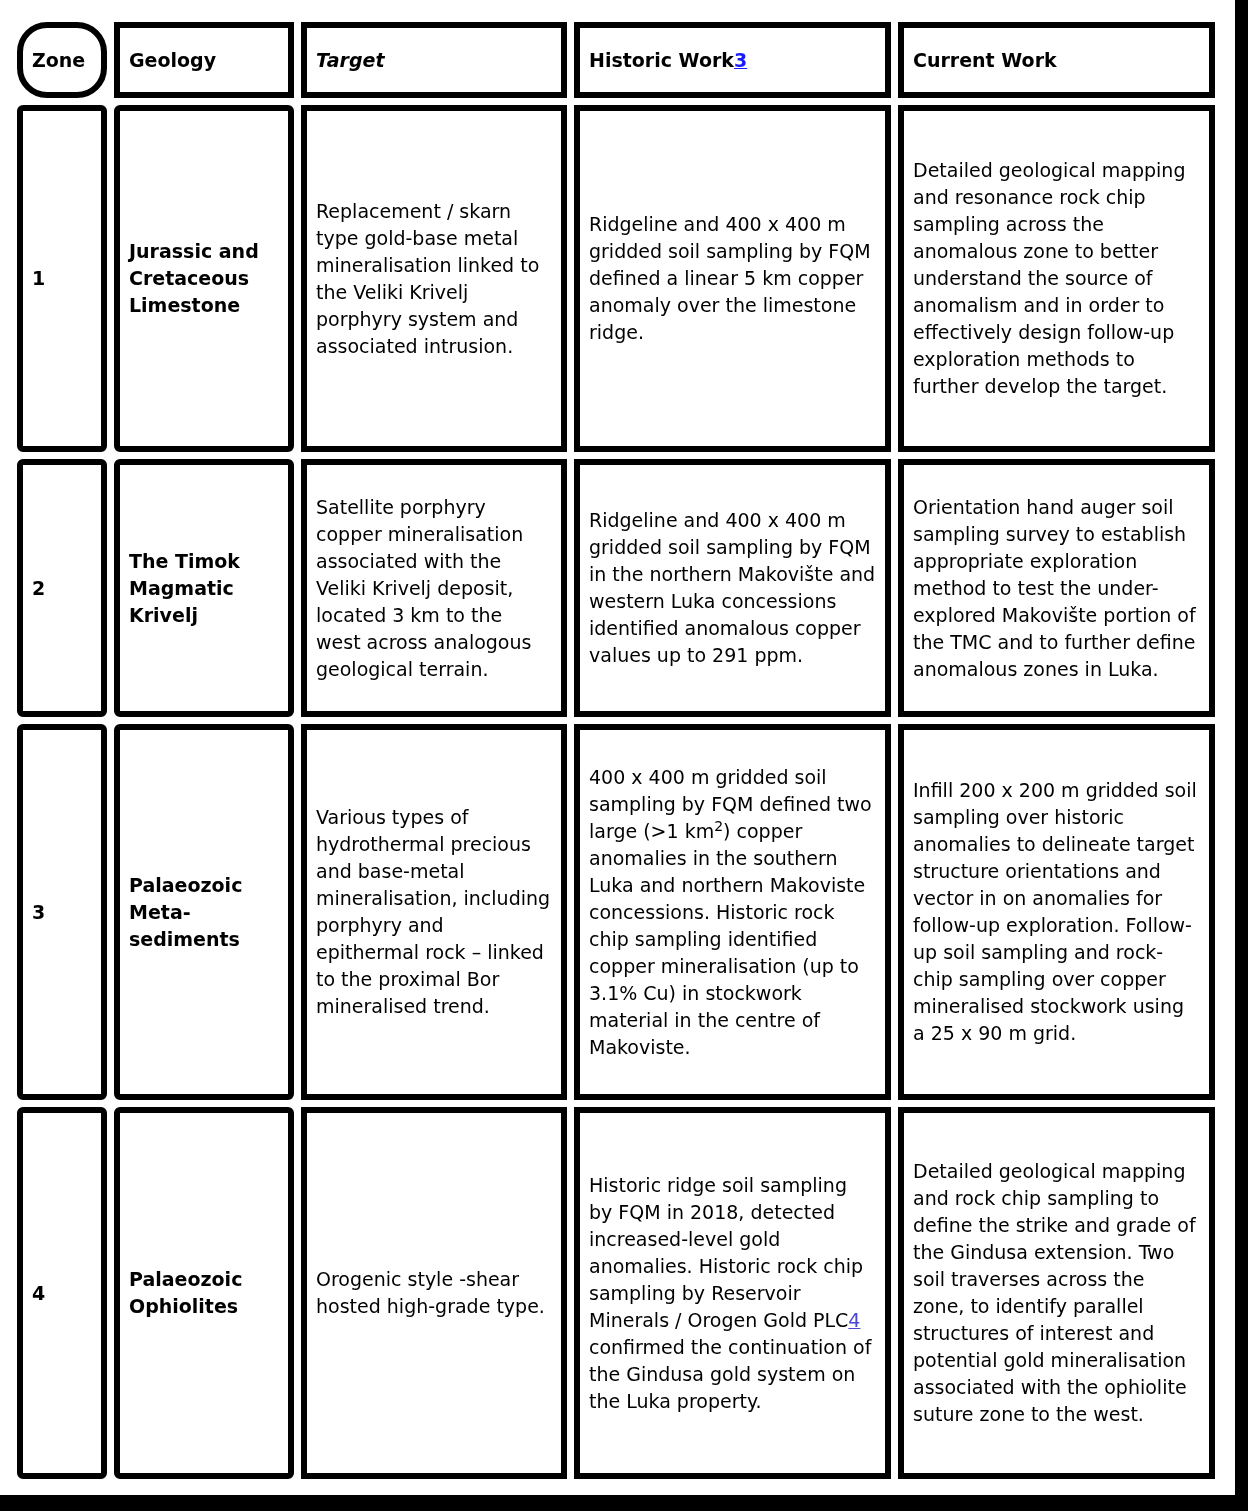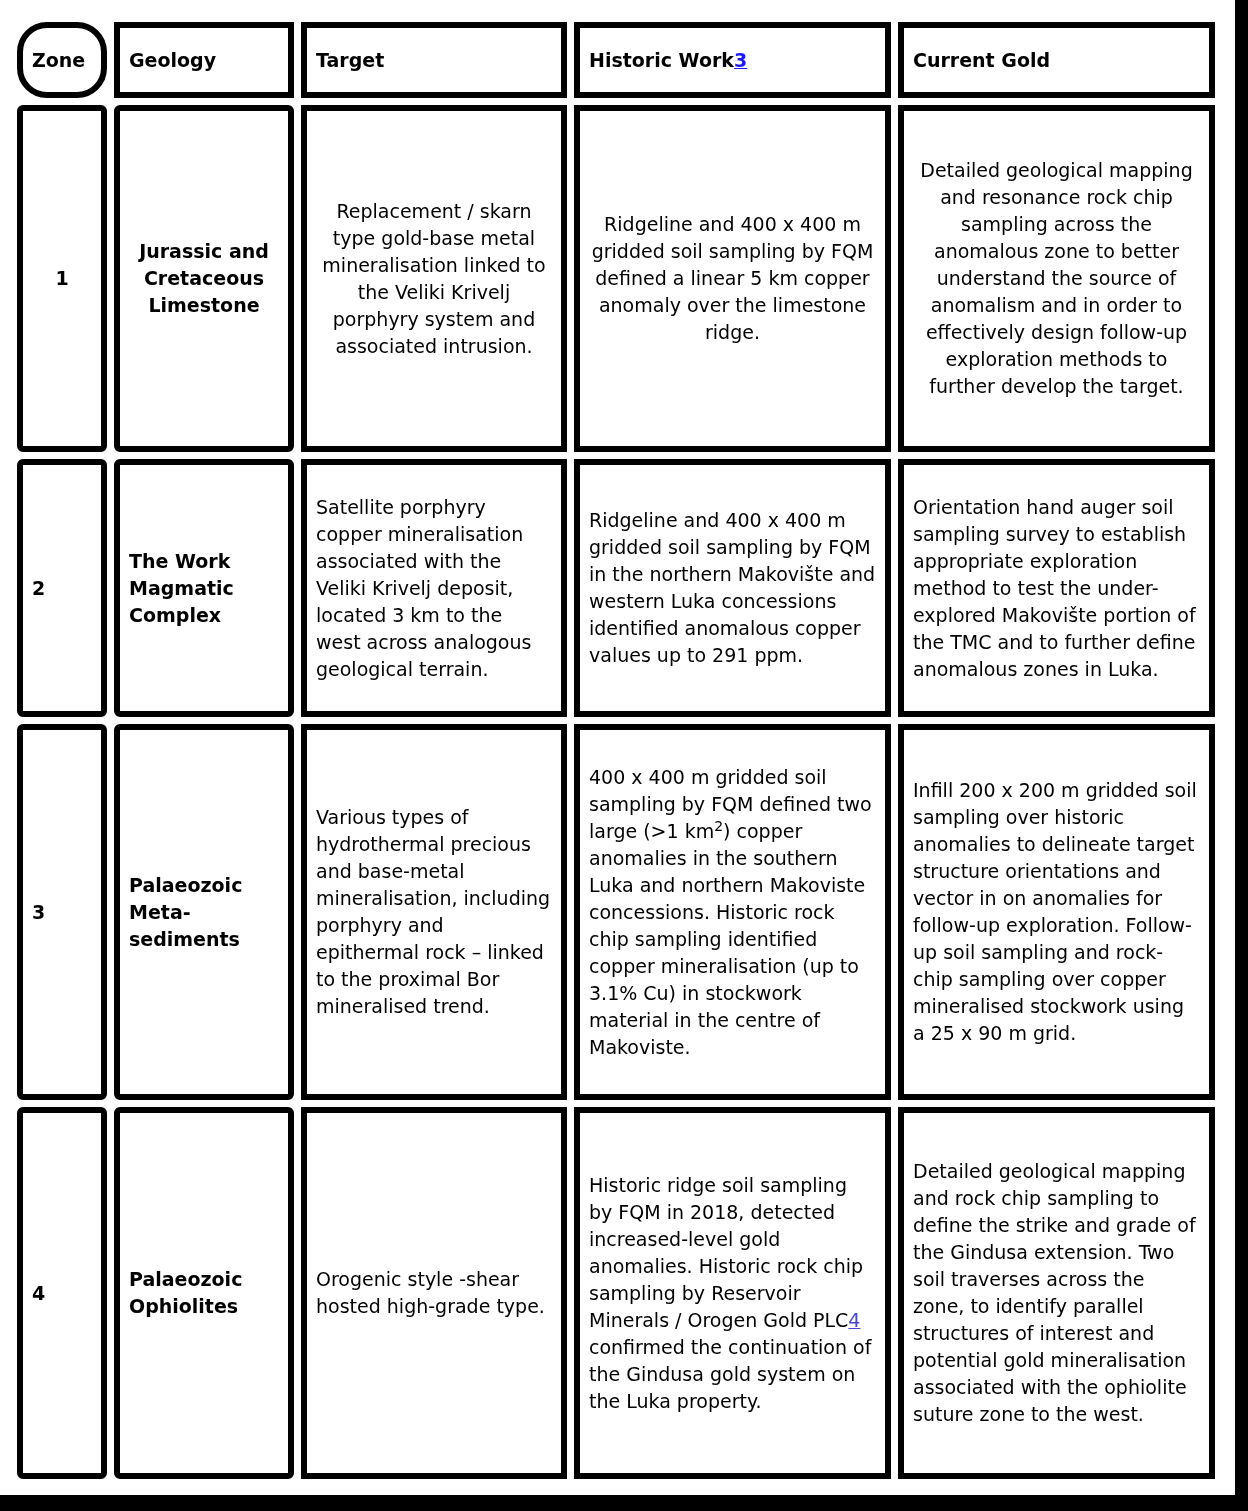--- a/index.html
+++ b/index.html
@@ -30,25 +30,25 @@
     text-align: left;
     font-size: 19px;
     line-height: 27px;
     word-wrap: break-word;
   }
   table.zones th {
     font-weight: bold;
   }
   .w-zone     { width: 60px; border-radius: 30px;  }
   .w-geology  { width: 150px; }
-  .w-target   { width: 236px; }
+  .w-target   { width: 236px; font-style: italic; }
   .w-historic { width: 287px; margin-left: 32px; }
   .w-current  { width: 287px; }
   tr.rh-hdr td, tr.rh-hdr th { height: 48px;  }
-  tr.rh-1 td { height: 319px; text-align: center; }
+  tr.rh-1 td { height: 319px; }
   tr.rh-2 td { height: 230px; }
   tr.rh-3 td { height: 348px; }
   tr.rh-4 td { height: 344px; }
   td.zone-col, td.geology-col {
     font-weight: bold;
     border-radius: 6px;
   }
   a.fn {
     text-decoration: underline;
     cursor: pointer;
@@ -88,35 +88,35 @@
     <th class="w-geology">
       <span>Geology</span>
     </th>
     <th class="w-target">
       <span>Target</span>
     </th>
     <th class="w-historic">
       <span>Historic Work</span><a class="fn fn3">3</a>
     </th>
     <th class="w-current">
-      <span>Current Gold</span>
+      <span>Current Work</span>
     </th>
   </tr>
 
   <tr class="rh-1">
     <td class="zone-col">1</td>
     <td class="geology-col">Jurassic and Cretaceous Limestone</td>
     <td>Replacement / skarn type gold-base metal mineralisation linked to the Veliki Krivelj porphyry system and associated intrusion.</td>
     <td>Ridgeline and 400 x 400 m gridded soil sampling by FQM defined a linear 5 km copper anomaly over the limestone ridge.</td>
     <td>Detailed geological mapping and resonance rock chip sampling across the anomalous zone to better understand the source of anomalism and in order to effectively design follow-up exploration methods to further develop the target.</td>
   </tr>
 
   <tr class="rh-2">
     <td class="zone-col">2</td>
-    <td class="geology-col">The Work Magmatic Complex</td>
+    <td class="geology-col">The Timok Magmatic Krivelj</td>
     <td>Satellite porphyry copper mineralisation associated with the Veliki Krivelj deposit, located 3 km to the west across analogous geological terrain.</td>
     <td>Ridgeline and 400 x 400 m gridded soil sampling by FQM in the northern Makovište and western Luka concessions identified anomalous copper values up to 291 ppm.</td>
     <td>Orientation hand auger soil sampling survey to establish appropriate exploration method to test the under-explored Makovište portion of the TMC and to further define anomalous zones in Luka.</td>
   </tr>
 
   <tr class="rh-3">
     <td class="zone-col">3</td>
     <td class="geology-col">Palaeozoic Meta-sediments</td>
     <td>Various types of hydrothermal precious and base-metal mineralisation, including porphyry and epithermal rock – linked to the proximal Bor mineralised trend.</td>
     <td>

